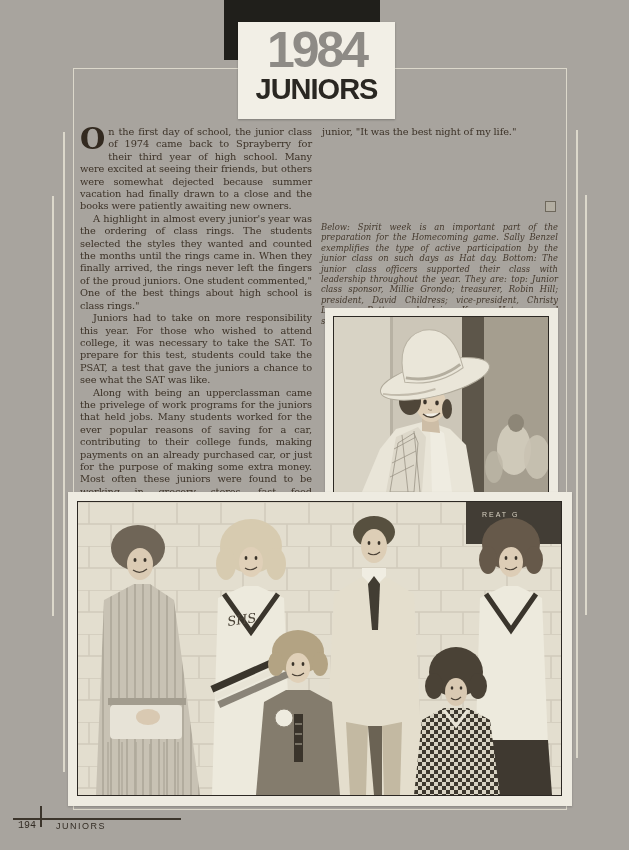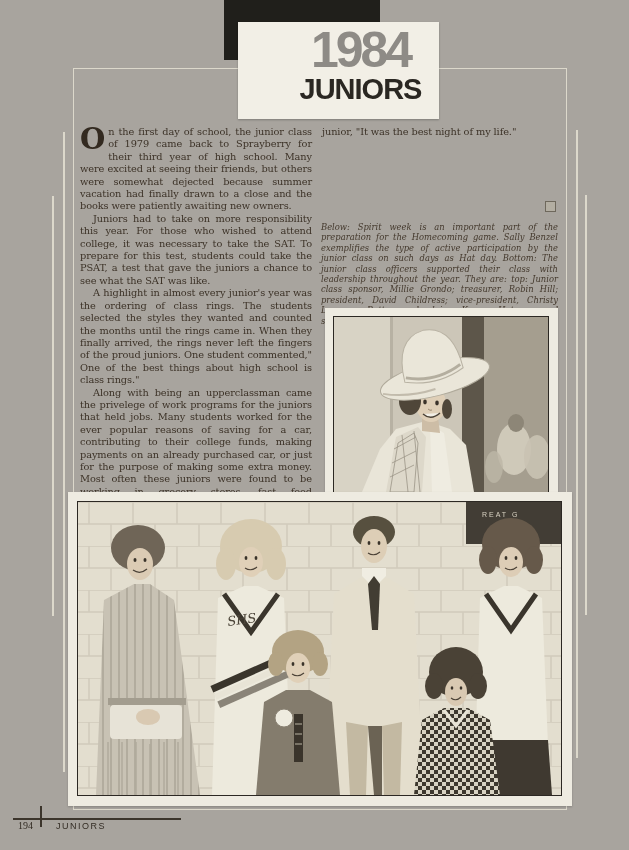--- a/index.html
+++ b/index.html
@@ -8,21 +8,21 @@
   .page{position:relative;width:629px;height:850px;background:#a8a49e;}
 
   
   .frame-main{position:absolute;left:73px;top:68px;width:492px;height:740px;
               border:1.5px solid #dcd8cb;}
   .vline{position:absolute;width:1.5px;background:#dcd8cb;}
 
   
   .title-shadow{position:absolute;left:224px;top:0;width:156px;height:60px;background:#201f1b;}
   .title-box{position:absolute;left:238px;top:22px;width:157px;height:97px;
-             background:#f2efe6;text-align:center;box-shadow:0 1px 2px rgba(0,0,0,.25);padding-left:44px;}
+             background:#f2efe6;text-align:center;box-shadow:0 1px 2px rgba(0,0,0,.25);}
   .title-year{font-family:"Liberation Sans",sans-serif;font-weight:bold;
               font-size:50px;line-height:54px;letter-spacing:-3px;color:#8e8b86;margin-top:1px;}
   .title-name{font-family:"Liberation Sans",sans-serif;font-weight:bold;
               font-size:29px;line-height:32px;letter-spacing:-1px;color:#2a2722;margin-top:-4px;}
 
   
   .col{position:absolute;color:#3c3227;font-size:9.8px;line-height:12.4px;
        text-align:justify;letter-spacing:-0.1px;}
   .col1{left:80px;top:126px;width:232px;}
   .col2{left:322px;top:126px;width:234px;}
@@ -41,21 +41,21 @@
   .photo-inner{position:absolute;border:1.5px solid #2c2823;background:#c9c3b5;}
   .photo1{left:325px;top:308px;width:233px;height:194px;}
   .photo1 .photo-inner{left:8px;top:8px;width:214px;height:175px;}
   .photo2{left:68px;top:492px;width:504px;height:314px;}
   .photo2 .photo-inner{left:9px;top:9px;width:483px;height:293px;}
   .photo-inner svg{display:block;}
 
   
   .footer-rule{position:absolute;left:13px;top:818px;width:168px;height:1.5px;background:#3c352c;}
   .footer-tick{position:absolute;left:40px;top:806px;width:1.5px;height:21px;background:#3c352c;}
-  .footer-num{position:absolute;left:18px;top:820px;font-family:Liberation Serif, serif;
+  .footer-num{position:absolute;left:18px;top:820px;font-family:Liberation Mono, monospace;
               font-size:10px;color:#332c24;}
   .footer-sec{position:absolute;left:56px;top:821px;font-family:"Liberation Sans",sans-serif;
               font-size:9px;letter-spacing:1.5px;color:#332c24;}
 </style>
 </head>
 <body>
 
 <div class="page">
 
   <div class="frame-main"></div>
@@ -64,23 +64,23 @@
   <div class="vline" style="left:576px;top:130px;height:628px;"></div>
   <div class="vline" style="left:585px;top:195px;height:420px;"></div>
 
   <div class="title-shadow"></div>
   <div class="title-box">
     <div class="title-year">1984</div>
     <div class="title-name">JUNIORS</div>
   </div>
 
   <div class="col col1">
-    <p class="noindent"><span class="dropcap">O</span><span>n the first day of school, the junior class of 1979 came back to Sprayberry for their third year of high school. Many were excited at seeing their friends, but others were somewhat dejected because summer vacation had finally drawn to a close and the books were patiently awaiting new owners.</span></p>
+    <p class="noindent"><span class="dropcap">O</span><span>n the first day of school, the junior class of 1974 came back to Sprayberry for their third year of high school. Many were excited at seeing their friends, but others were somewhat dejected because summer vacation had finally drawn to a close and the books were patiently awaiting new owners.</span></p>
+    <p>A highlight in almost every junior's year was the ordering of class rings. The students selected the styles they wanted and counted the months until the rings came in. When they finally arrived, the rings never left the fingers of the proud juniors. One student commented," One of the best things about high school is class rings."</p>
     <p>Juniors had to take on more responsibility this year. For those who wished to attend college, it was necessary to take the SAT. To prepare for this test, students could take the PSAT, a test that gave the juniors a chance to see what the SAT was like.</p>
-    <p>A highlight in almost every junior's year was the ordering of class rings. The students selected the styles they wanted and counted the months until the rings came in. When they finally arrived, the rings never left the fingers of the proud juniors. One student commented," One of the best things about high school is class rings."</p>
     <p>Along with being an upperclassman came the privelege of work programs for the juniors that held jobs. Many students worked for the ever popular reasons of saving for a car, contributing to their college funds, making payments on an already purchased car, or just for the purpose of making some extra money. Most often these juniors were found to be working in grocery stores, fast food restaurants, and department stores.</p>
     <p>A memorable occasion of every junior's year was the prom. Students looked forward to this momentous occasion all year long. "I'll never forget it," said one</p>
   </div>
 
   <div class="col col2">
     <p class="noindent">junior, "It was the best night of my life."</p>
   </div>
   <div class="endmark"></div>
 
   <div class="caption">Below: Spirit week is an important part of the preparation for the Homecoming game. Sally Benzel exemplifies the type of active participation by the junior class on such days as Hat day. Bottom: The junior class officers supported their class with leadership throughout the year. They are: top: Junior class sponsor, Millie Grondo; treasurer, Robin Hill; president, David Childress; vice-president, Christy Lemore. Bottom: chaplain, Karen Hutson, and secretary Jeanine Fisher.</div>

